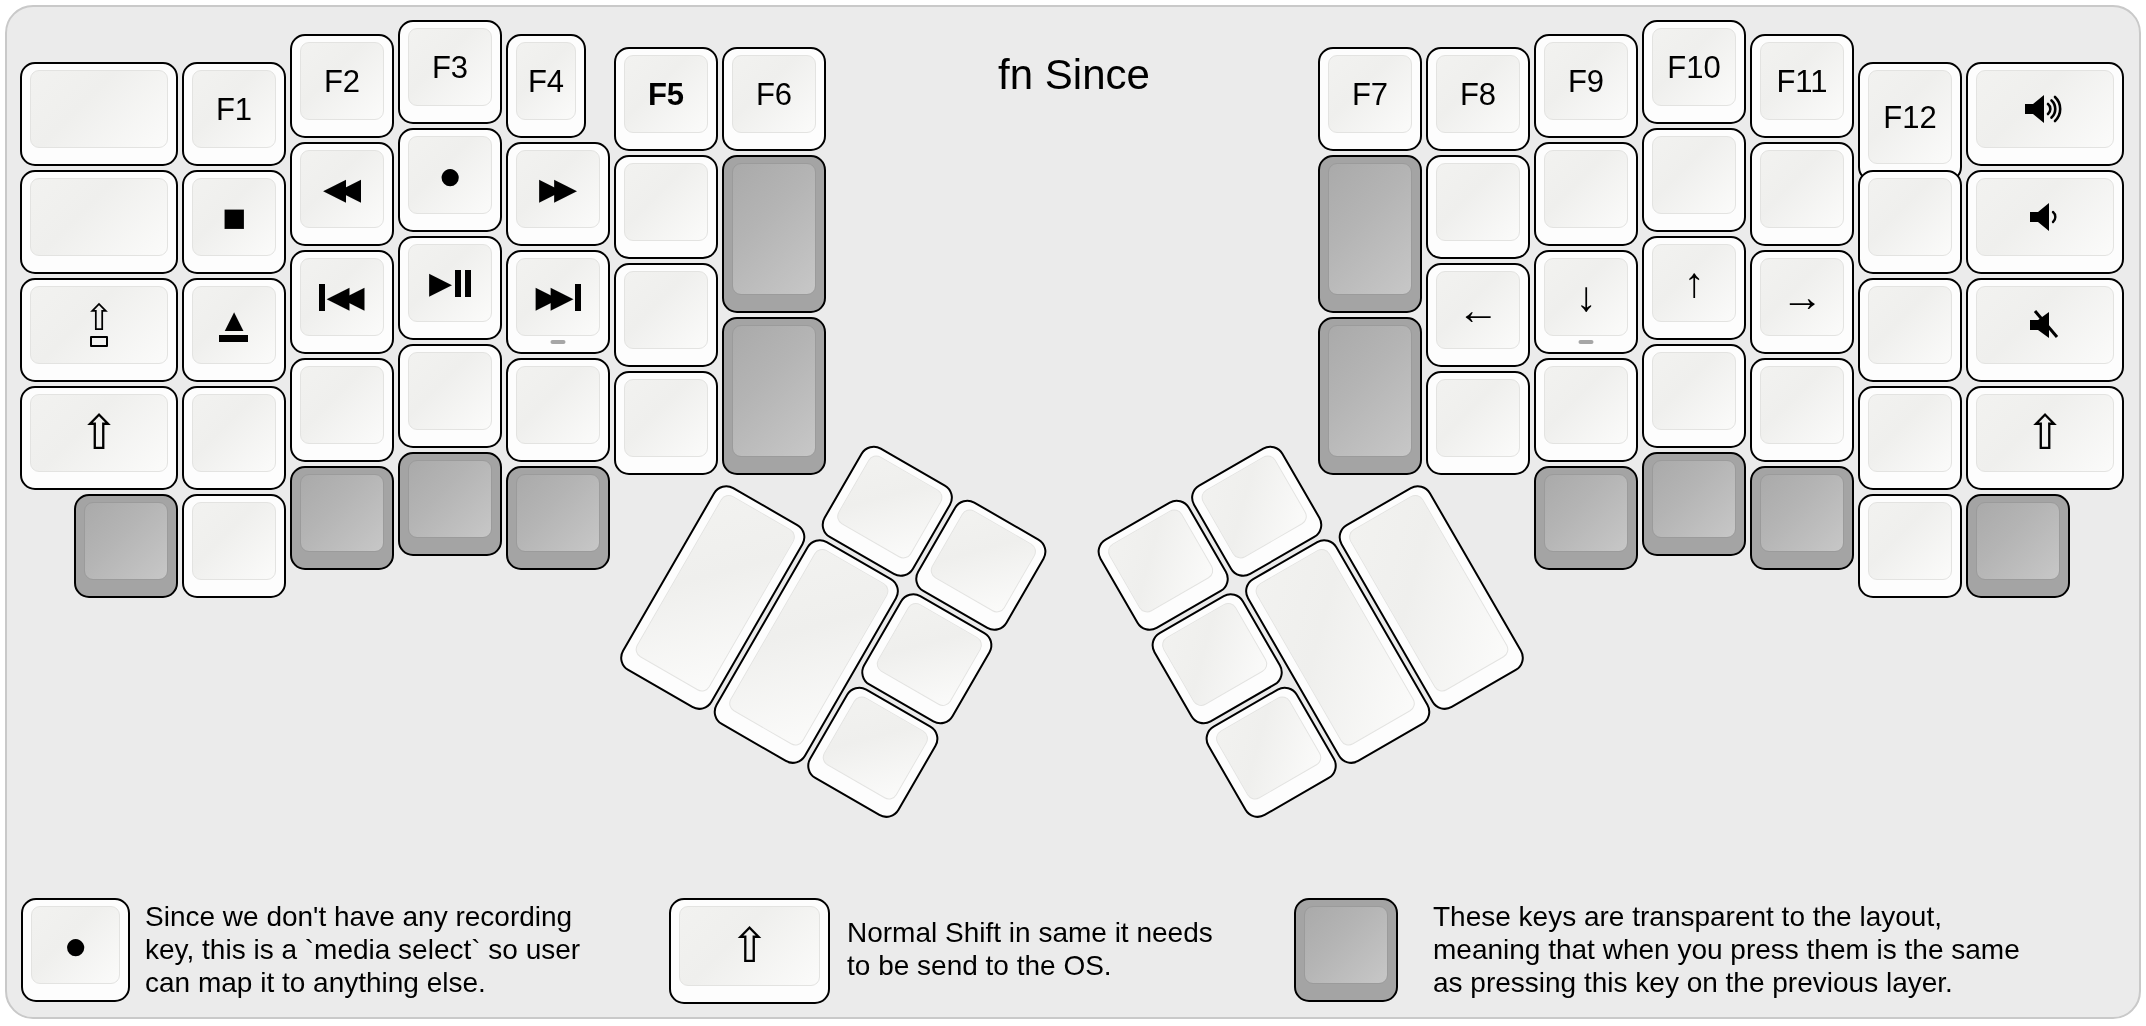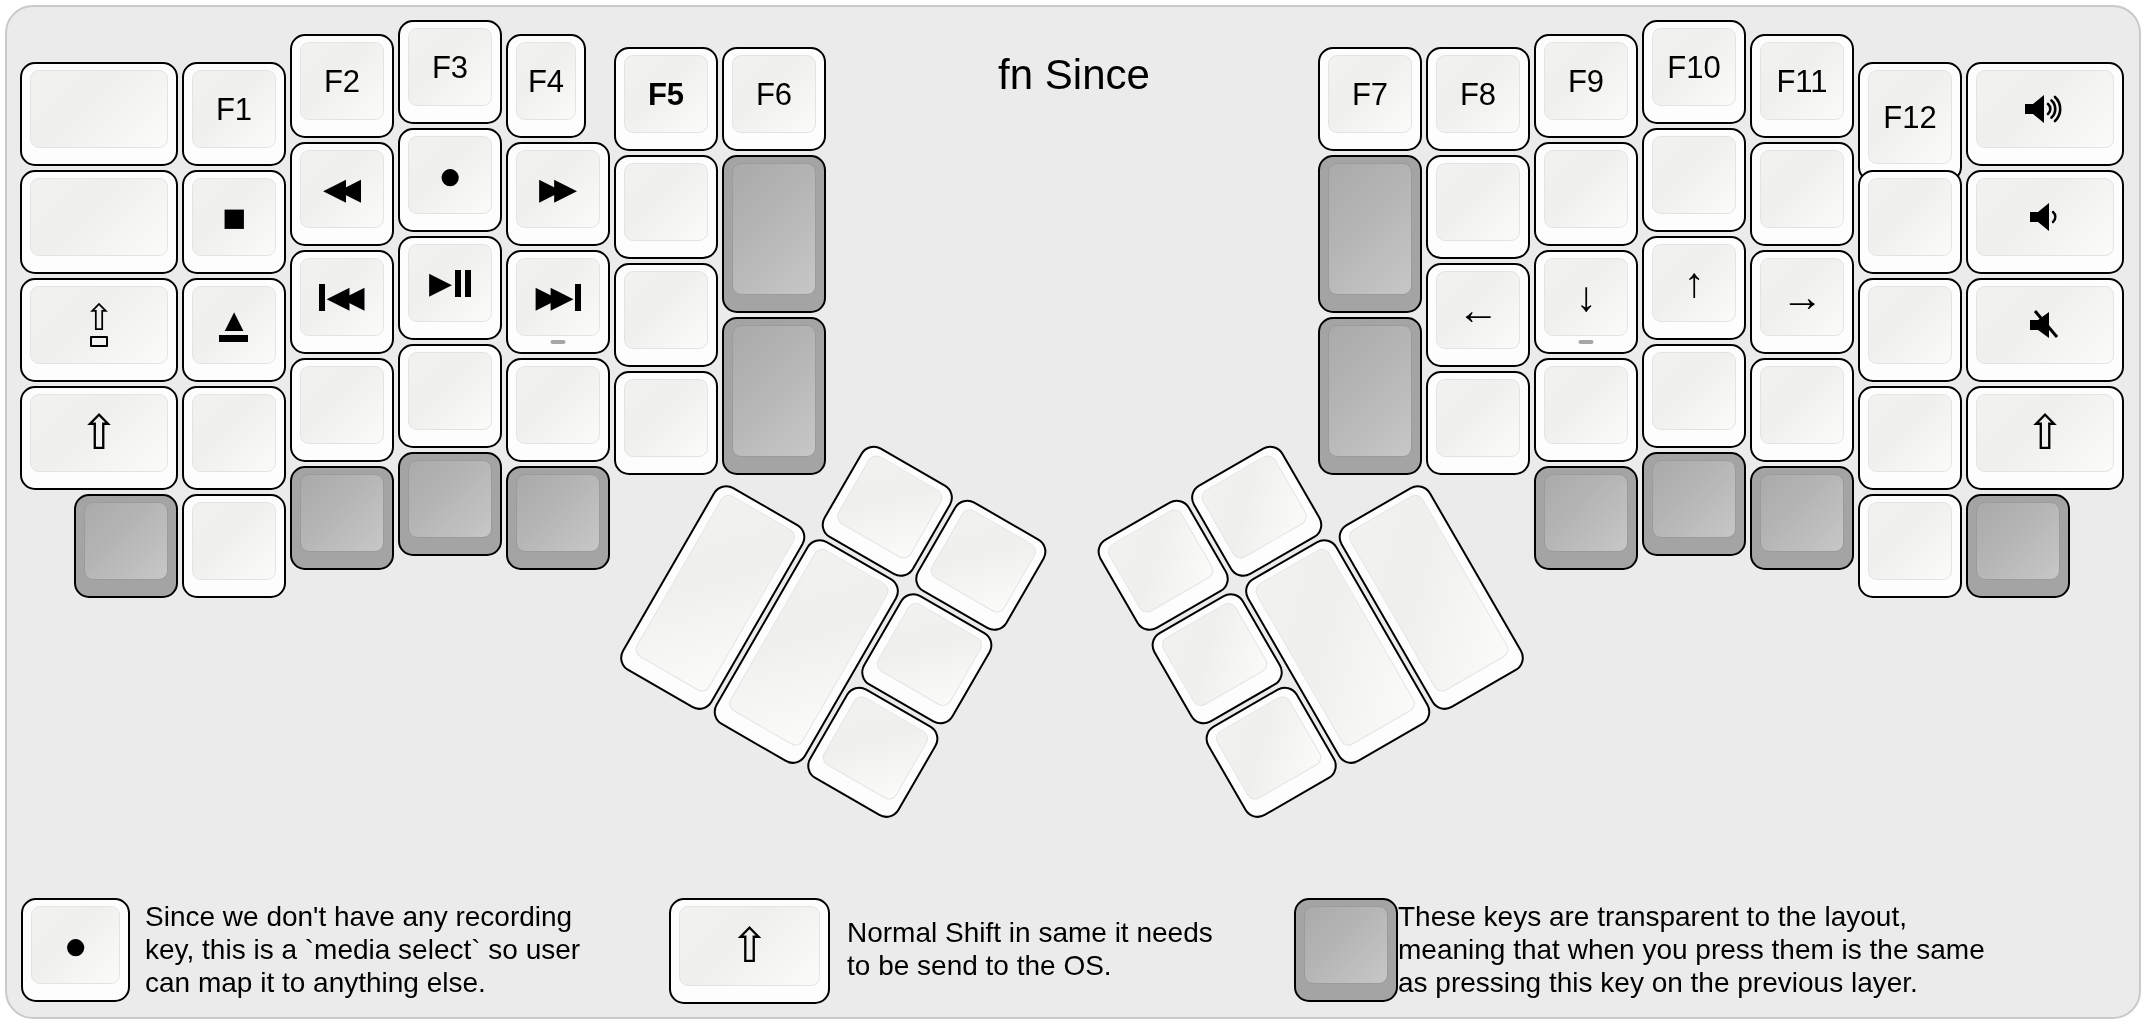--- a/index.html
+++ b/index.html
@@ -47,21 +47,21 @@
   }
   .title{
     position:absolute;left:874px;top:52px;width:400px;
     text-align:center;font-size:42px;line-height:1.1;
   }
   .legend-text{
     position:absolute;font-size:28px;line-height:33px;white-space:pre-line;
   }
   .lt1{left:145px;top:900px;}
   .lt2{left:847px;top:916px;}
-  .lt3{left:1398px;top:900px;}
+  .lt3{left:1433px;top:900px;}
   svg{display:block;}
 </style>
 </head>
 <body>
 
 <div class="card"></div>
 
 <div class="title">fn Since</div>
 
 <div class="half" id="left-main" style="left: 18px; top: 18px;">

